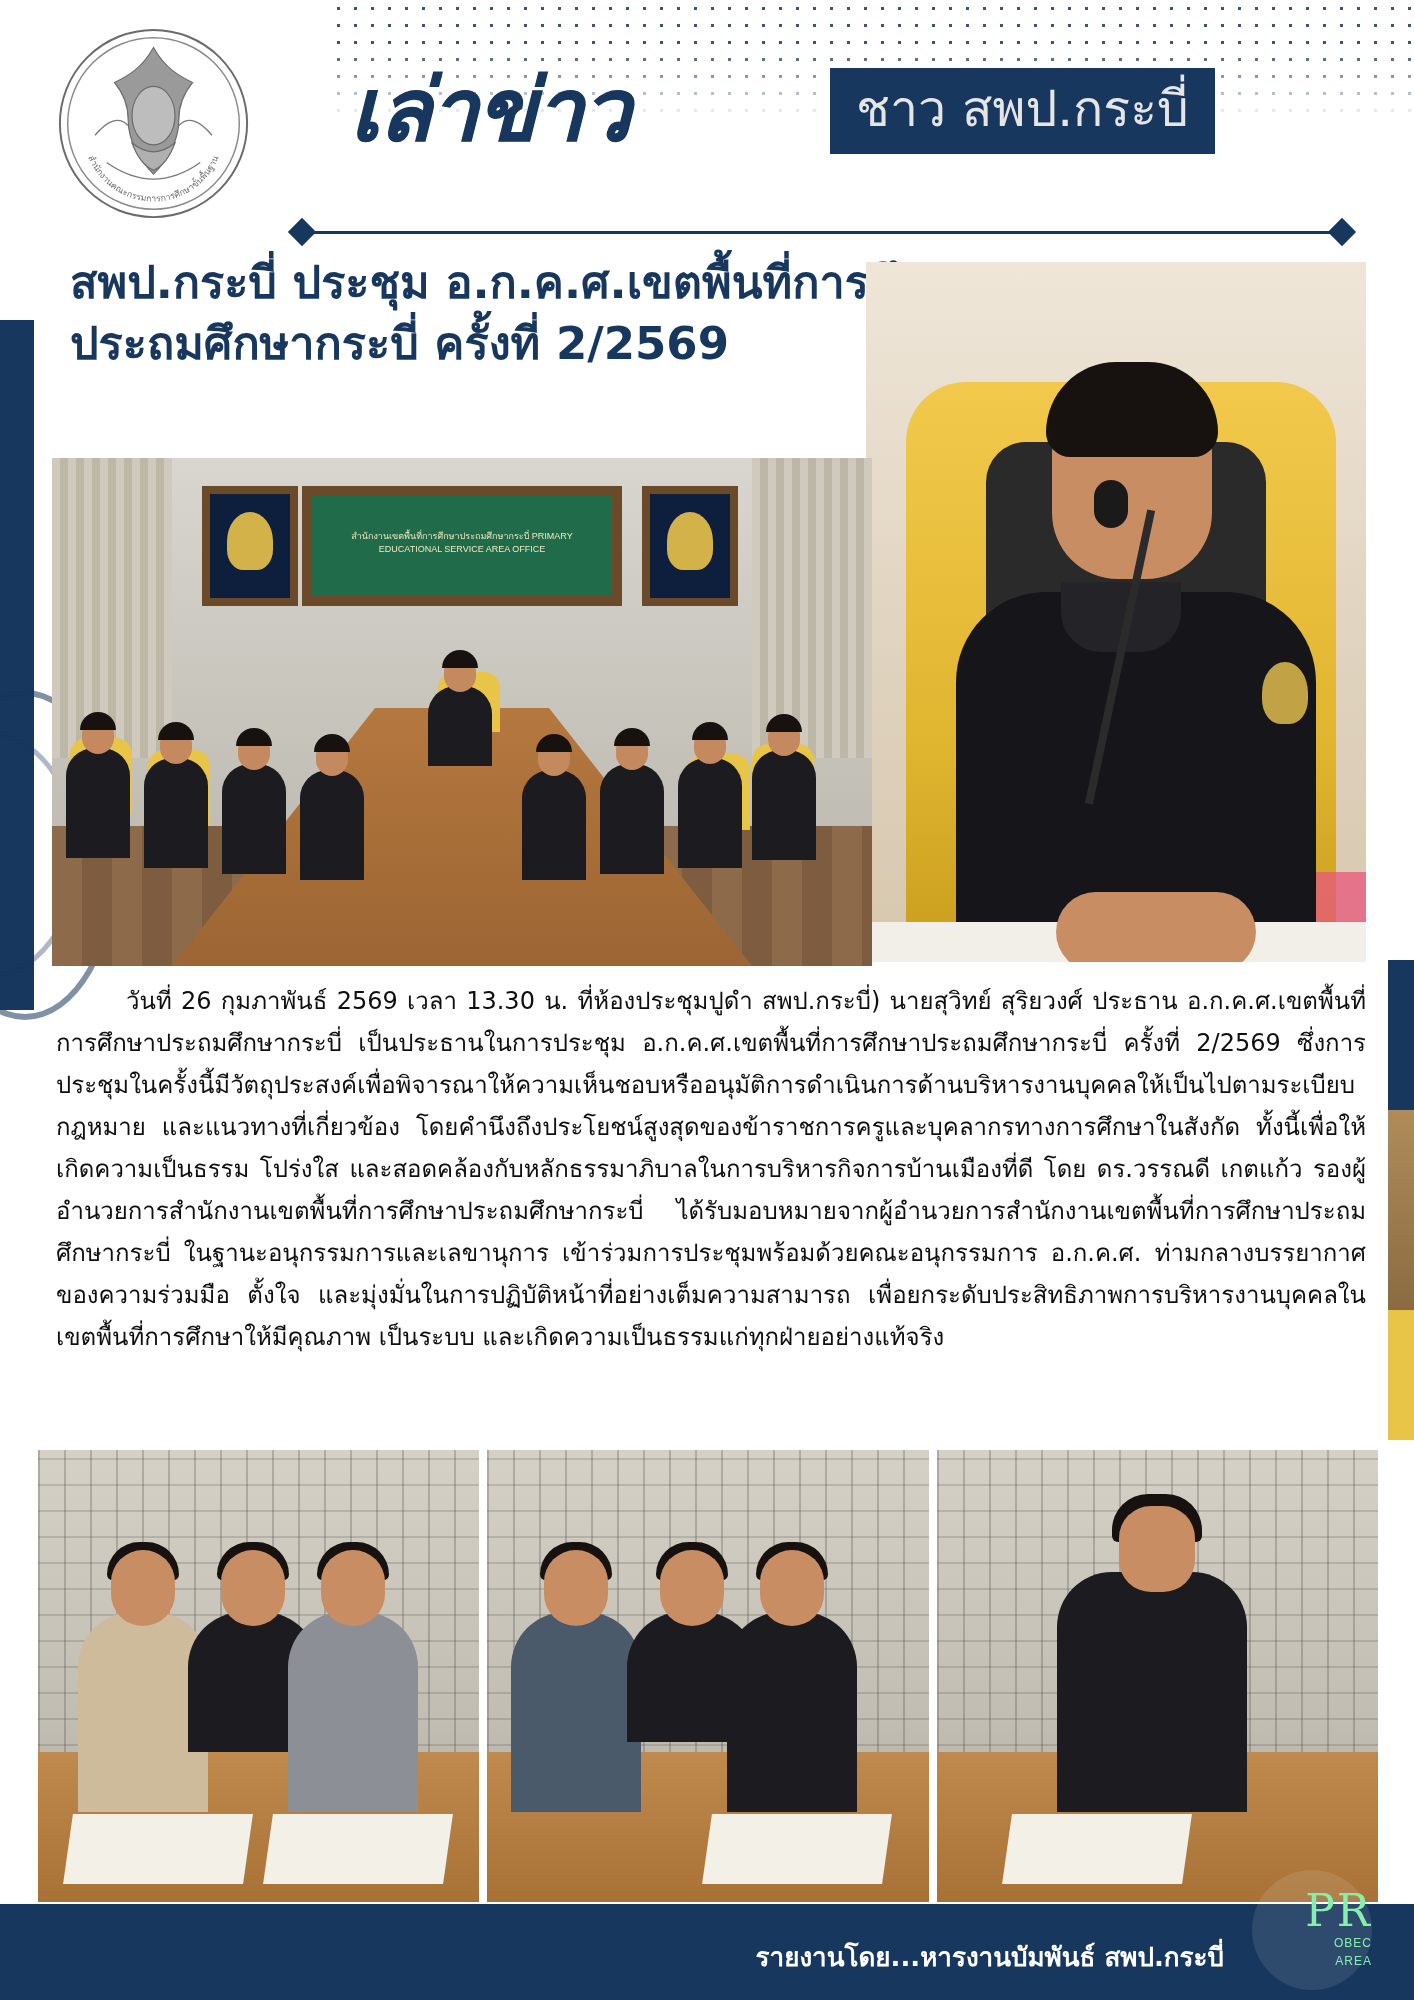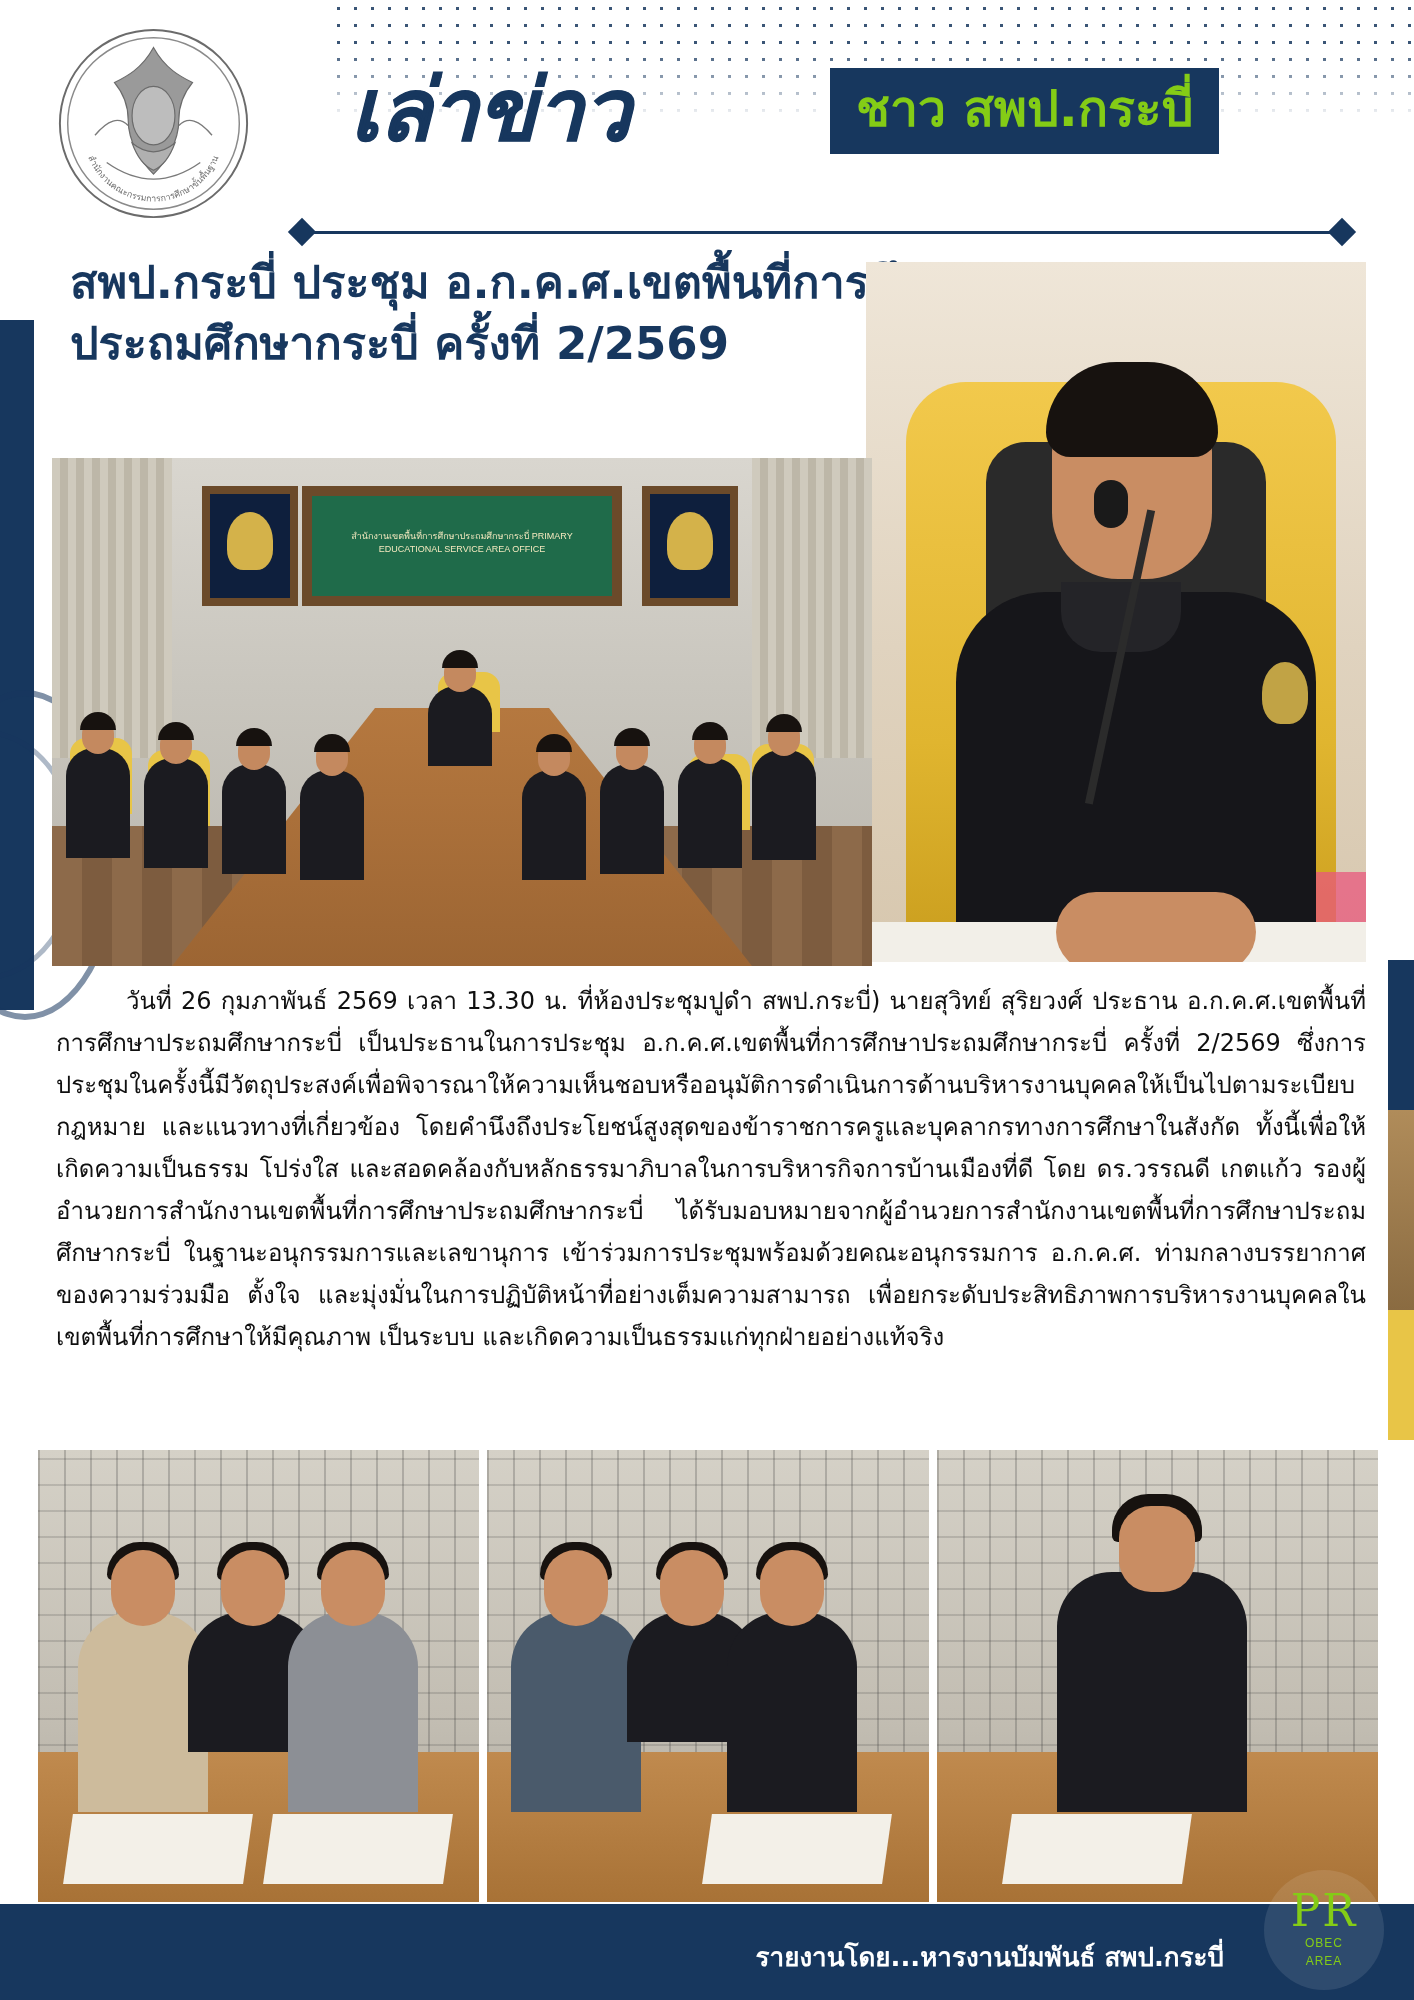--- a/index.html
+++ b/index.html
@@ -57,24 +57,24 @@
     font-style: italic;
     color: #17375e;
     letter-spacing: -1px;
     line-height: 100px;
     -webkit-text-stroke: 1px #17375e;
   }
   .logo-badge {
     position: absolute;
     left: 500px; top: 8px;
     background: #17375e;
-    color: #84cc16;
+    color: #e5e5e5;
     font-family: "DejaVu Sans", sans-serif;
     font-size: 50px;
-    font-weight: bold;
+    font-weight: normal;
     padding: 12px 26px 16px 26px;
     line-height: 58px;
     white-space: nowrap;
   }
 
   
   .divider {
     position: absolute;
     top: 222px; left: 292px;
     width: 1060px; height: 20px;
@@ -419,26 +419,26 @@
   .footer-text {
     position: absolute;
     right: 190px; top: 32px;
     color: #ffffff;
     font-family: "DejaVu Sans", sans-serif;
     font-size: 26px;
     font-weight: bold;
   }
   .pr-badge {
     position: absolute;
-    right: 30px; bottom: 10px;
+    right: 42px; bottom: 10px;
     width: 120px; height: 120px;
     border-radius: 50%;
     background: rgba(255,255,255,.10);
-    color: #84cc16;
-    text-align: center;
+    color: #86efac;
+    text-align: right;
   }
   .pr-badge .pr {
     font-family: "DejaVu Serif", serif;
     font-size: 44px;
     letter-spacing: 2px;
     margin-top: 18px;
     line-height: 46px;
   }
   .pr-badge .sub {
     font-size: 12px;

